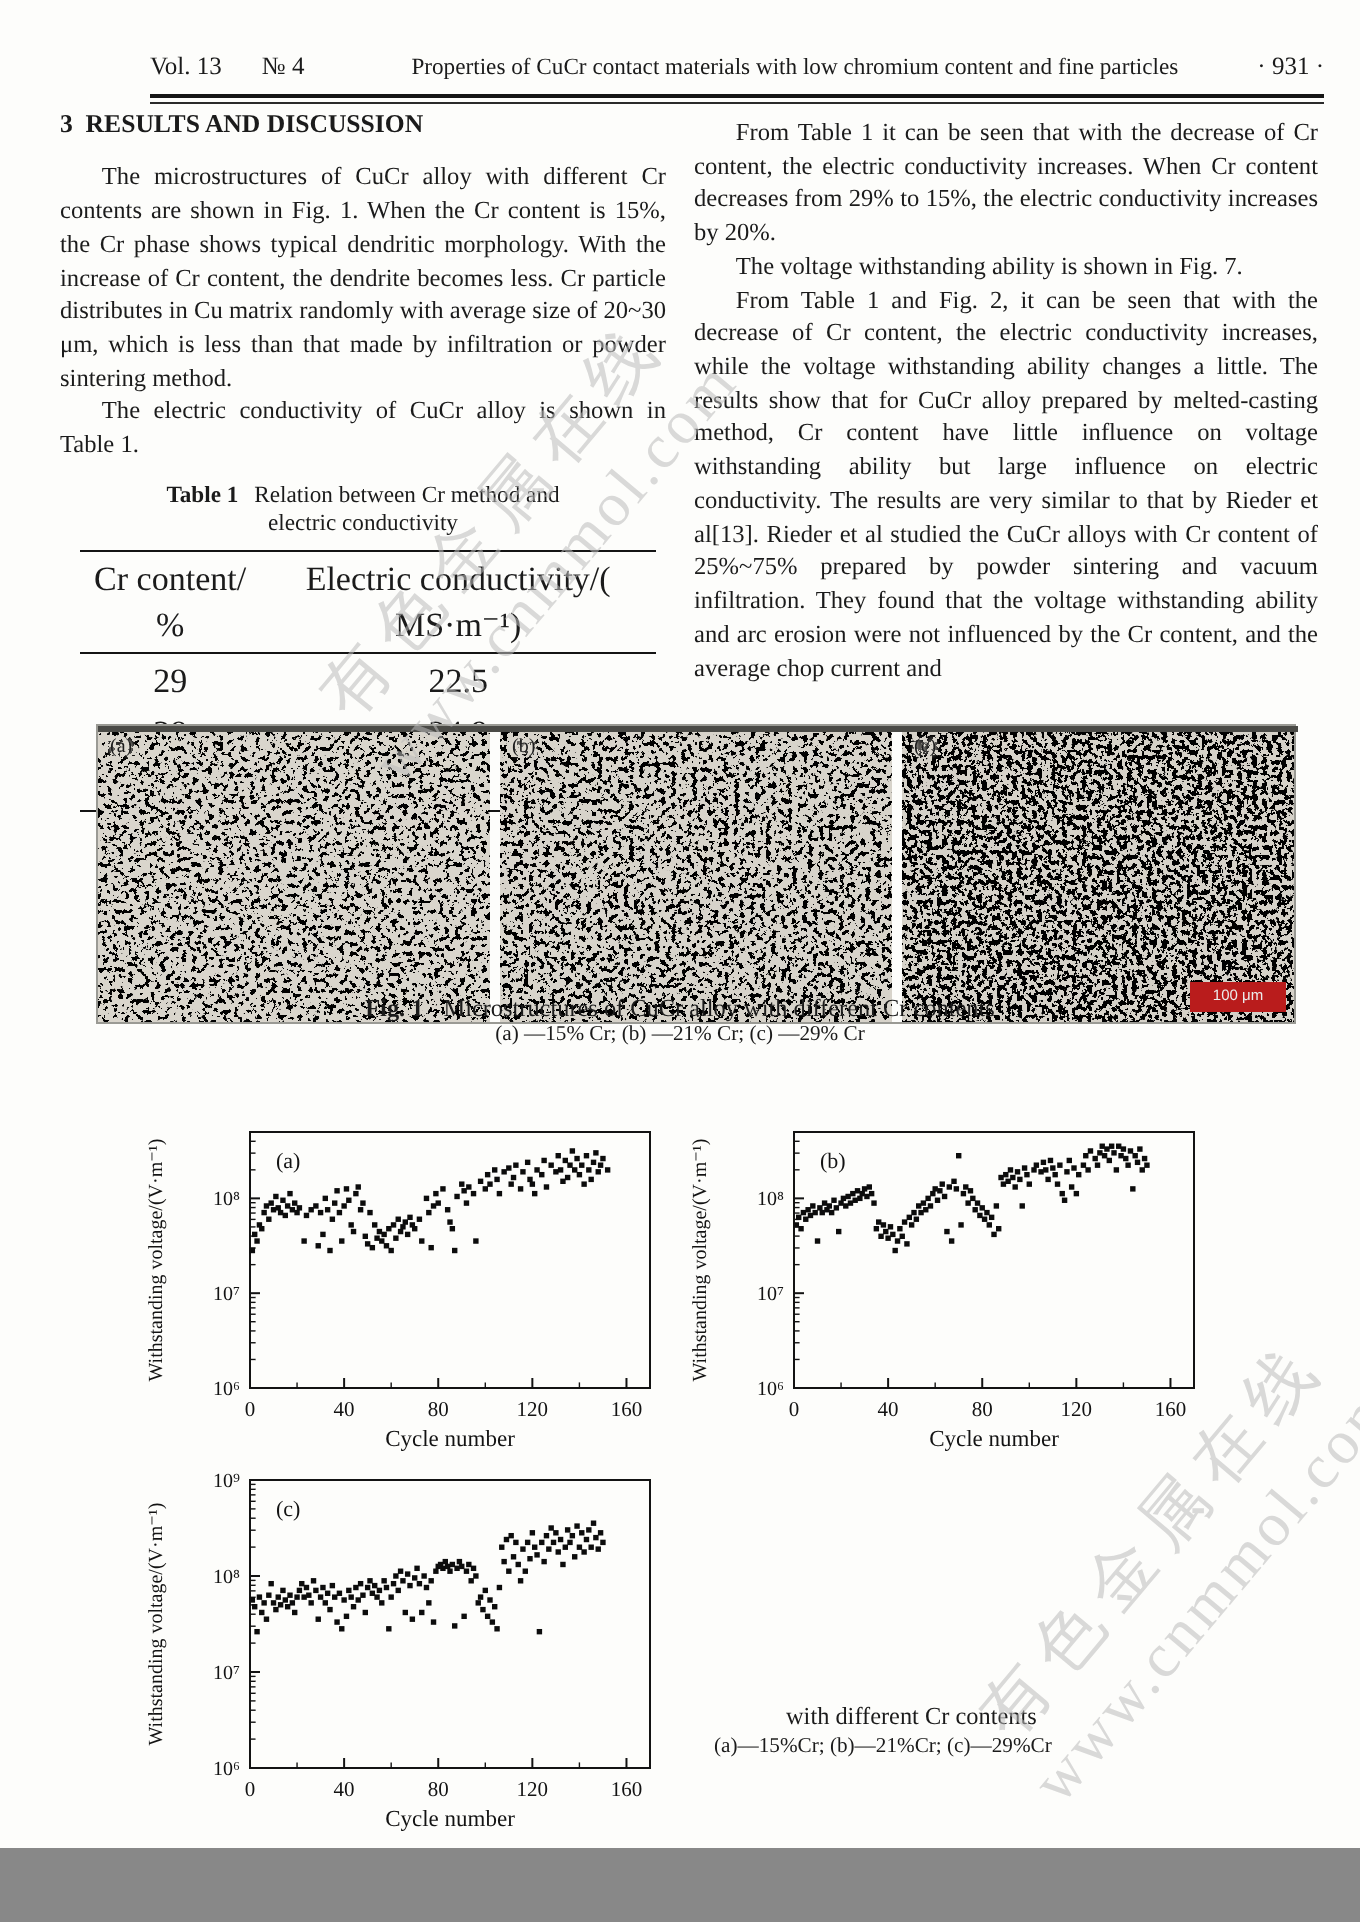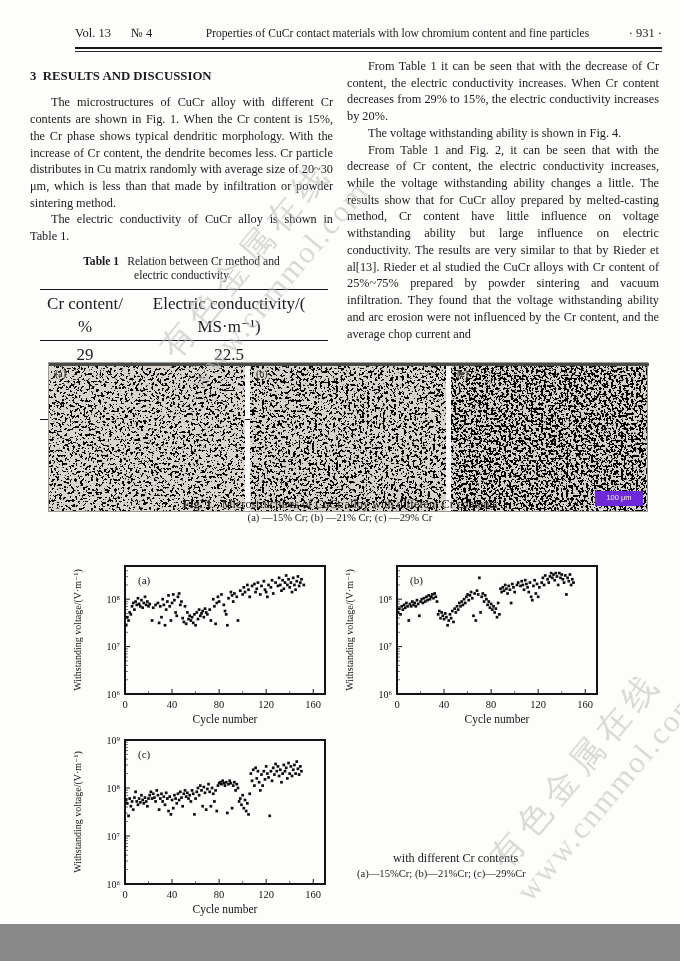--- a/index.html
+++ b/index.html
@@ -18,38 +18,38 @@
   .rule1 { position:absolute; left:75px; top:47px; width:587px; height:1.7px; background:#151515; }
   .rule2 { position:absolute; left:75px; top:50.5px; width:587px; height:0.8px; background:#2a2a2a; }
   
   .wm { position:absolute; text-align:center; color:#bcbcbc; opacity:0.55; pointer-events:none; z-index:5; }
   .wm .cn { font-size:34px; letter-spacing:7px; }
   .wm .en { font-size:31px; letter-spacing:2px; }
   .wm1 { left:-60px; top:230px; width:640px; transform:rotate(-50deg); }
   .wm2 { left:330px; top:740px; width:520px; transform:rotate(-50deg); }
   
   .col { position:absolute; font-size:12.3px; line-height:1.36; text-align:justify; }
-  .col-left  { left:30px;  top:68px; width:303px; }
+  .col-left  { left:30px;  top:54px; width:303px; }
   .col-right { left:347px; top:58px; width:312px; }
   .sec-head { font-weight:bold; font-size:12.8px; white-space:pre-wrap; margin-bottom:9px; }
   .para { text-indent:1.7em; }
   
   .tbl-wrap { margin-top:10px; }
   .tbl-cap { text-align:center; font-size:11.6px; line-height:1.25; }
   .tbl-cap b { margin-right:8px; }
   table.t1 { width:288px; margin:5px auto 0 10px; border-collapse:collapse; font-size:17px;
              border-top:1.6px solid #141414; border-bottom:1.6px solid #141414; }
   table.t1 th { font-weight:normal; border-bottom:1px solid #141414; padding:2px 2px; text-align:center; }
   table.t1 td { padding:1.5px 2px; text-align:center; }
   
   .fig1 { position:absolute; left:48px; top:362px; width:600px; height:150px; border:1px solid #9a9a94; }
   .fig1-topbar { position:absolute; left:0; top:0; width:600px; height:3px; background:#4a4a46; z-index:3; }
   .mg-label { position:absolute; top:5px; font-size:10px; color:#1d1d1d; z-index:4;
               text-shadow:0 0 2px #e7e3da, 0 0 2px #e7e3da; }
-  .scalebar { position:absolute; right:4px; bottom:5px; width:48px; height:15px; background:#6d28d9;
+  .scalebar { position:absolute; right:4px; bottom:5px; width:48px; height:15px; background:#b91c1c;
               color:#ececec; font-size:7.5px; text-align:center; line-height:14px; z-index:4;
               font-family:"Liberation Sans","DejaVu Sans",sans-serif; }
   .fig1-cap { position:absolute; left:40px; top:497px; width:600px; text-align:center; }
   .fig1-cap .l1 { font-size:12.2px; }
   .fig1-cap .l1 b { margin-right:10px; }
   .fig1-cap .l2 { font-size:10.6px; margin-top:0px; }
   
   .chart { position:absolute; }
   .chart svg { font-family:"Liberation Serif","DejaVu Serif",serif; }
   .chart-a { left:70px;  top:560px; }
@@ -116,21 +116,21 @@
             <td>1</td>
             <td>26.6</td>
           </tr>
         </tbody>
       </table>
     </div>
   </section>
 
   <section class="col col-right">
     <p class="para">From Table 1 it can be seen that with the decrease of Cr content, the electric conductivity increases. When Cr content decreases from 29% to 15%, the electric conductivity increases by 20%.</p>
-    <p class="para">The voltage withstanding ability is shown in Fig. 4.</p>
+    <p class="para">The voltage withstanding ability is shown in Fig. 7.</p>
     <p class="para">From Table 1 and Fig. 2, it can be seen that with the decrease of Cr content, the electric conductivity increases, while the voltage withstanding ability changes a little. The results show that for CuCr alloy prepared by melted-casting method, Cr content have little influence on voltage withstanding ability but large influence on electric conductivity. The results are very similar to that by Rieder et al[13]. Rieder et al studied the CuCr alloys with Cr content of 25%~75% prepared by powder sintering and vacuum infiltration. They found that the voltage withstanding ability and arc erosion were not influenced by the Cr content, and the average chop current and</p>
   </section>
 
   <figure class="fig1">
     <div class="fig1-topbar"></div>
     <svg width="598" height="148">
       <defs>
         <filter id="mg0" x="0%" y="0%" width="100%" height="100%">
           <feTurbulence type="fractalNoise" baseFrequency="0.38" numOctaves="3" seed="4"></feTurbulence>
           <feColorMatrix type="matrix" values="0 0 0 0 0  0 0 0 0 0  0 0 0 0 0  30 30 30 0 -48.9"></feColorMatrix>

